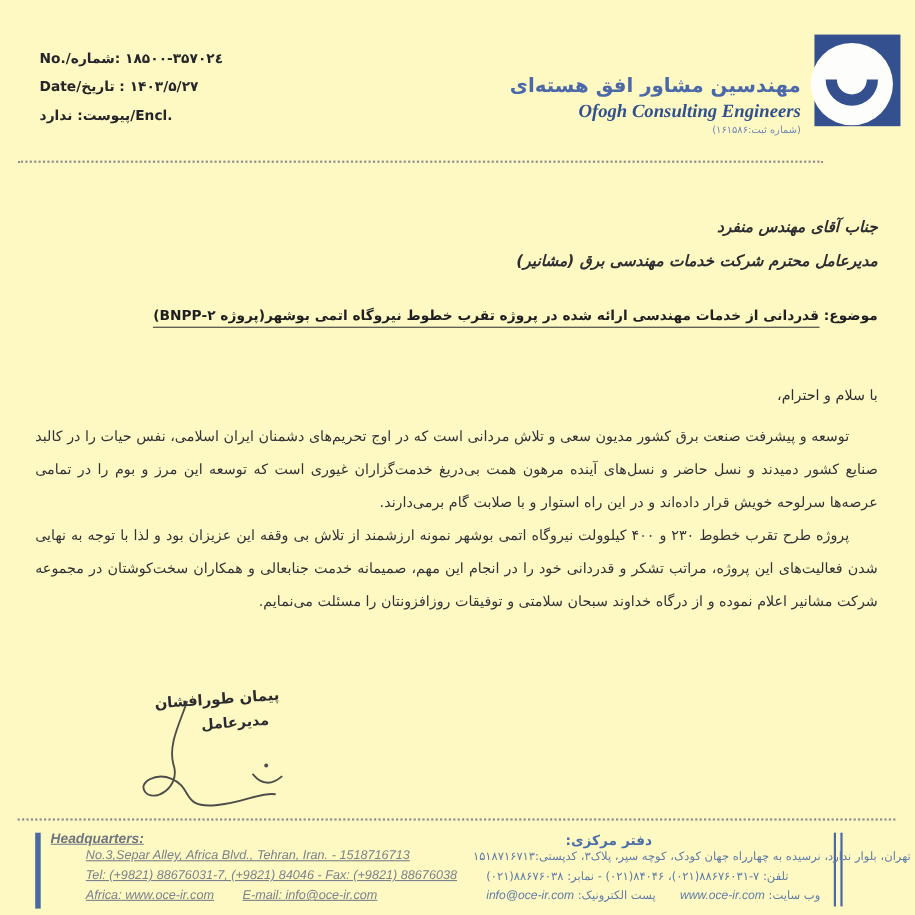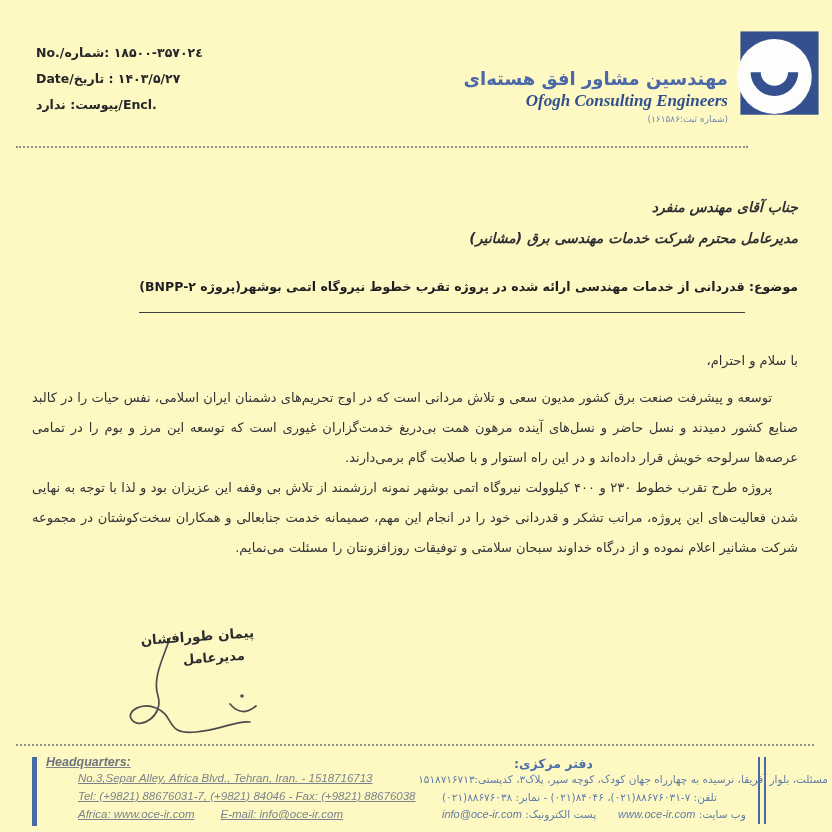--- a/index.html
+++ b/index.html
@@ -22,21 +22,21 @@
        font-size:40px;color:#2c4890;}
   .dots-top{position:absolute;left:16px;top:146px;width:732px;height:0;
             border-top:2px dotted #8f8f8f;}
   .dots-bottom{position:absolute;left:16px;top:744px;width:798px;height:0;
                border-top:2px dotted #8f8f8f;}
   
   .rtlblock{position:absolute;right:34px;width:766px;direction:rtl;text-align:right;
             color:#2f2f33;}
   .recipient{top:192px;font-weight:bold;font-size:14px;line-height:31px;font-style:italic;}
   .subject{top:279px;font-size:12.5px;font-weight:bold;color:#1f1f22;}
-  .subject .underl{border-bottom:1.2px solid #3c3c3c;padding-bottom:18px;font-weight:bold;}
+  .subject .underl{border-bottom:1.2px solid #3c3c3c;padding-bottom:3px;font-weight:bold;}
   .salutation{top:353px;font-size:13px;}
   .para{font-size:13px;line-height:30px;text-align:justify;text-indent:26px;color:#333338;}
   .para1{top:383px;}
   .para2{top:473px;}
   
   .sig{position:absolute;left:108px;top:628px;width:180px;text-align:center;
        transform:rotate(-4deg);direction:rtl;color:#2c2c30;}
   .sig-name{font-size:13.5px;font-weight:bold;}
   .sig-title{font-size:13px;font-weight:bold;margin-top:7px;margin-left:30px;}
   .sig-svg{position:absolute;left:118px;top:634px;pointer-events:none;}
@@ -112,18 +112,18 @@
   <div class="footer-en">
     <div class="head">Headquarters:</div>
     <div class="ln">No.3,Separ Alley, Africa Blvd., Tehran, Iran. - 1518716713</div>
     <div class="ln">Tel: (+9821) 88676031-7, (+9821) 84046 - Fax: (+9821) 88676038</div>
     <div class="ln"><span>Africa:</span> <span>www.oce-ir.com</span><span class="gap"></span><span>E-mail:</span> <span>info@oce-ir.com</span></div>
   </div>
 
   <div class="bar-fa"></div>
   <div class="footer-fa">
     <div class="head">دفتر مرکزی:</div>
-    <div class="ln">مسئلت، بلوار آفریقا، نرسیده به چهارراه جهان کودک، کوچه سپر، پلاک۳، کدپستی:۱۵۱۸۷۱۶۷۱۳</div>
+    <div class="ln">تهران، بلوار ندارد، نرسیده به چهارراه جهان کودک، کوچه سپر، پلاک۳، کدپستی:۱۵۱۸۷۱۶۷۱۳</div>
     <div class="ln">تلفن: ۷-۸۸۶۷۶۰۳۱(۰۲۱)، ۸۴۰۴۶(۰۲۱) - نمابر: ۸۸۶۷۶۰۳۸(۰۲۱)</div>
     <div class="ln"><span>وب سایت:</span> <span class="lat" dir="ltr">www.oce-ir.com</span><span class="gap"></span><span>پست الکترونیک:</span> <span class="lat" dir="ltr">info@oce-ir.com</span></div>
   </div>
 
 </div>
 
 </body></html>

